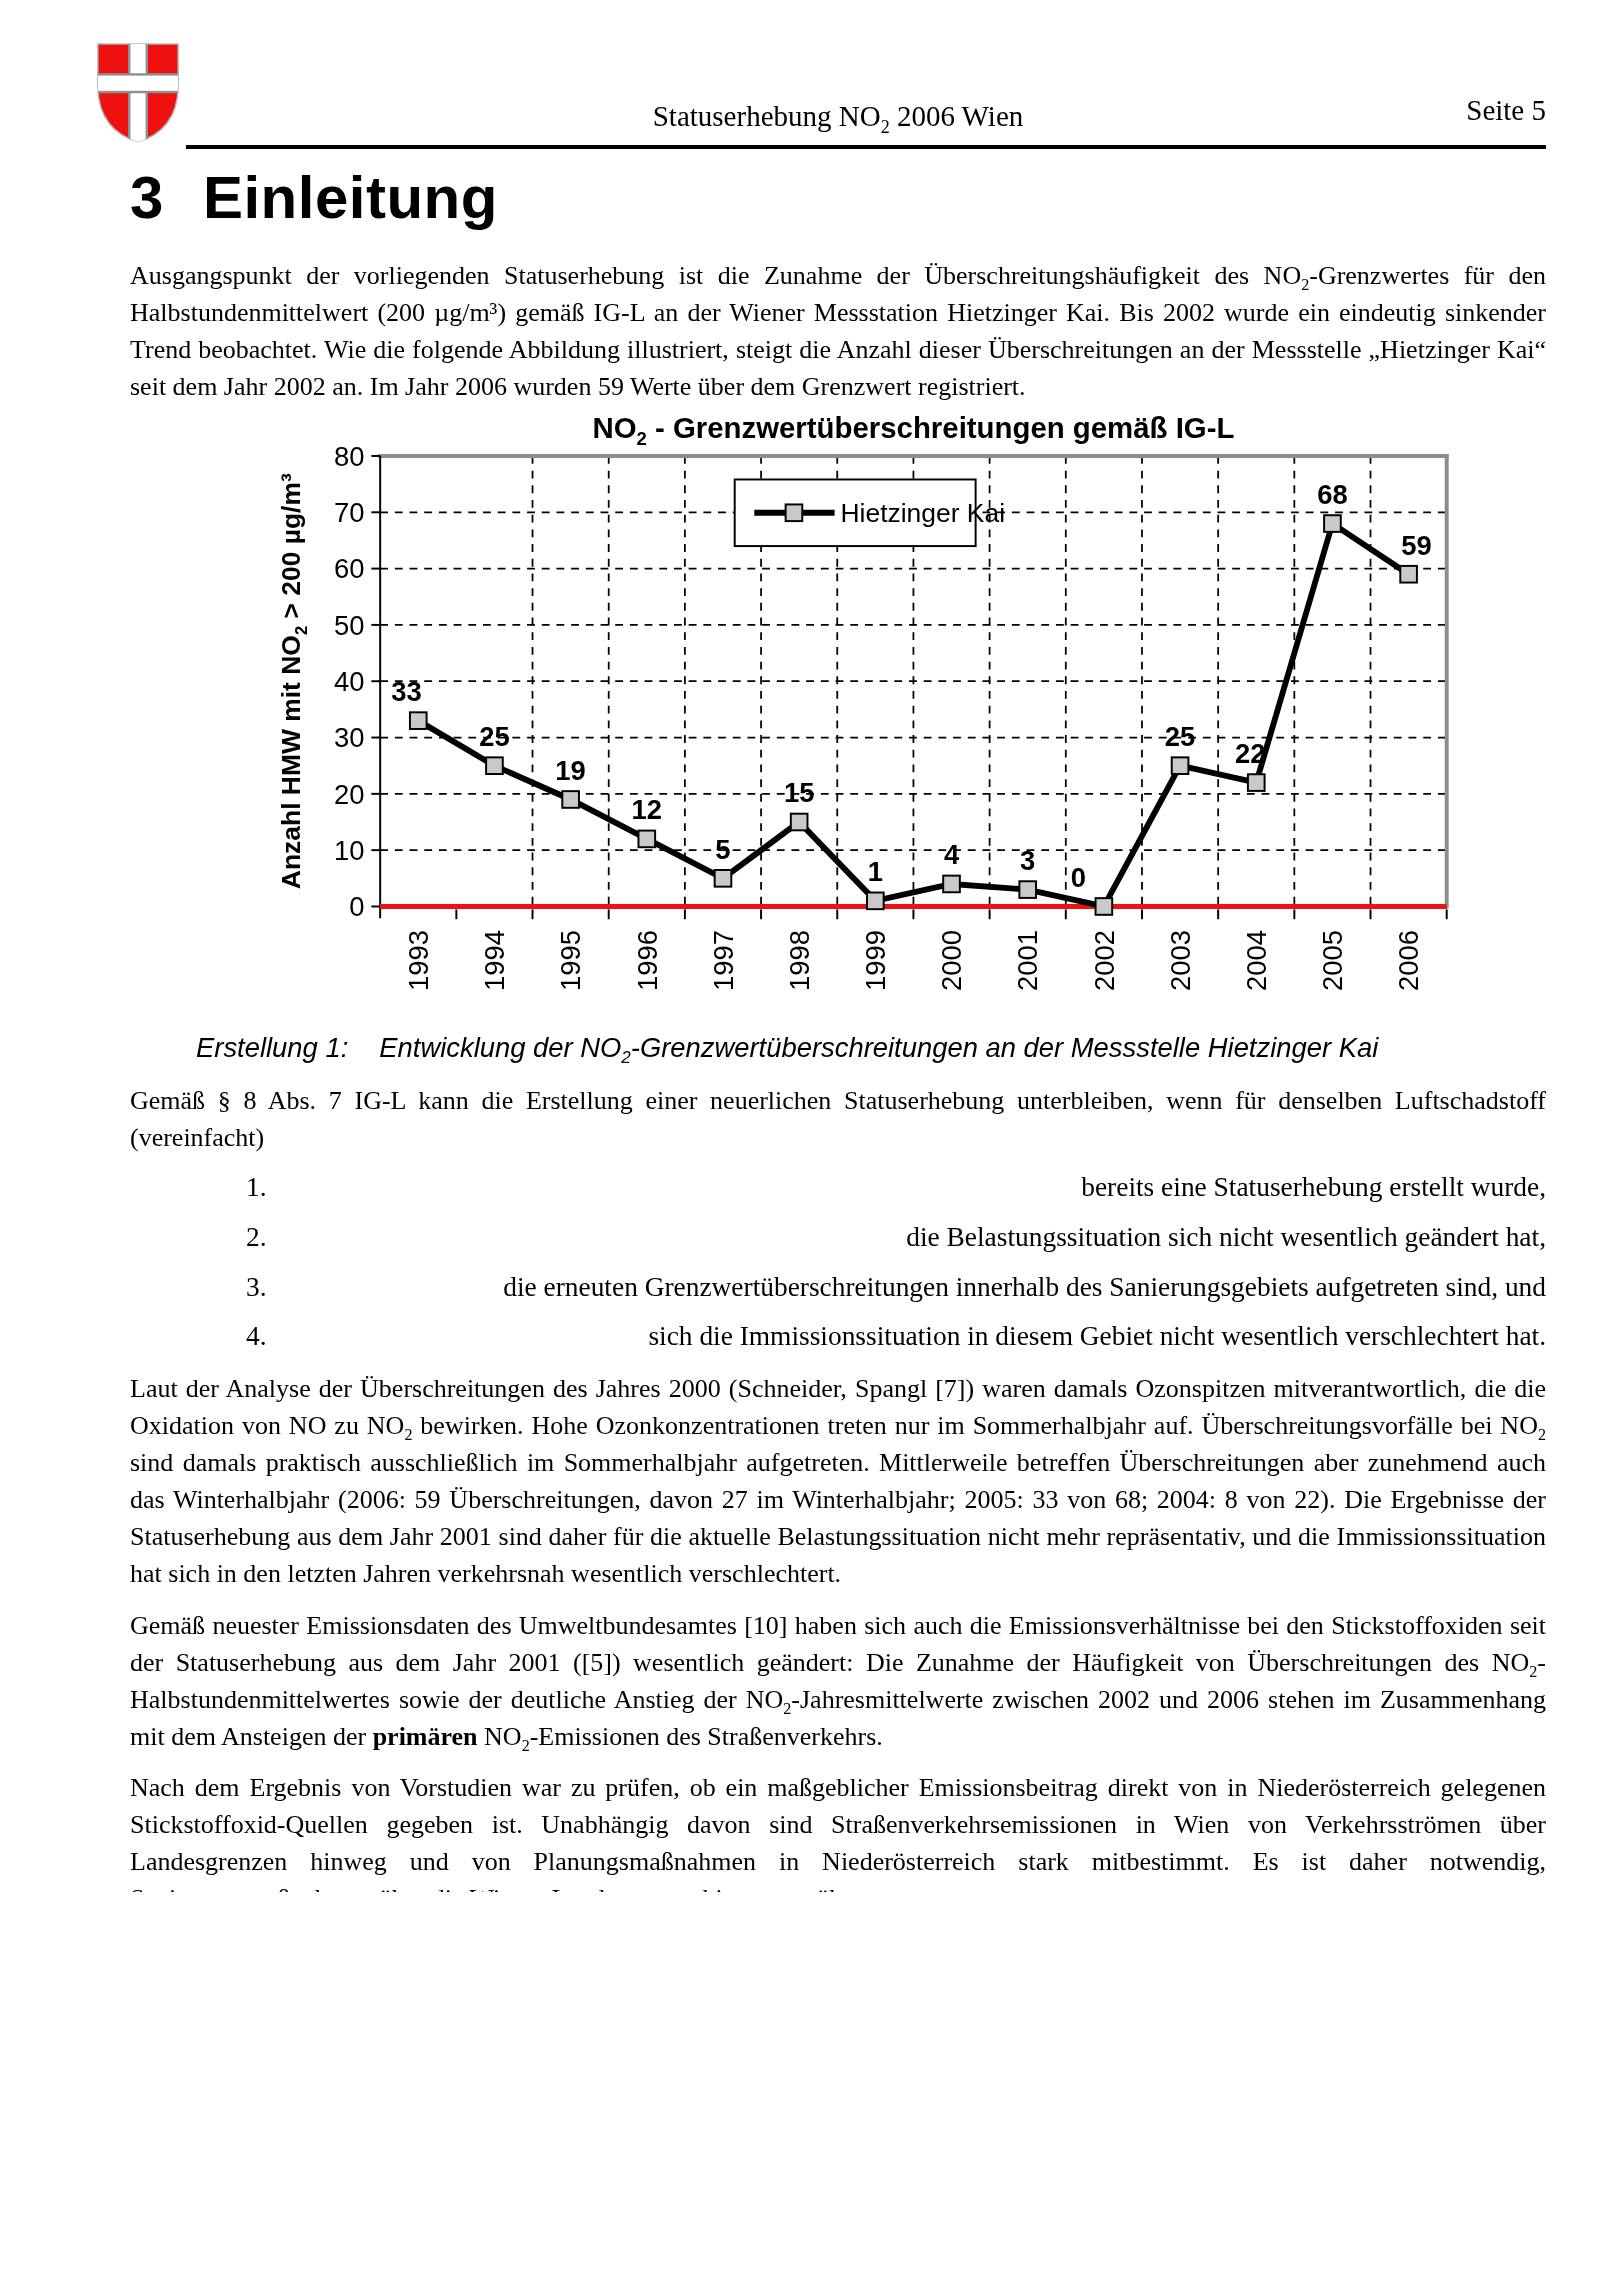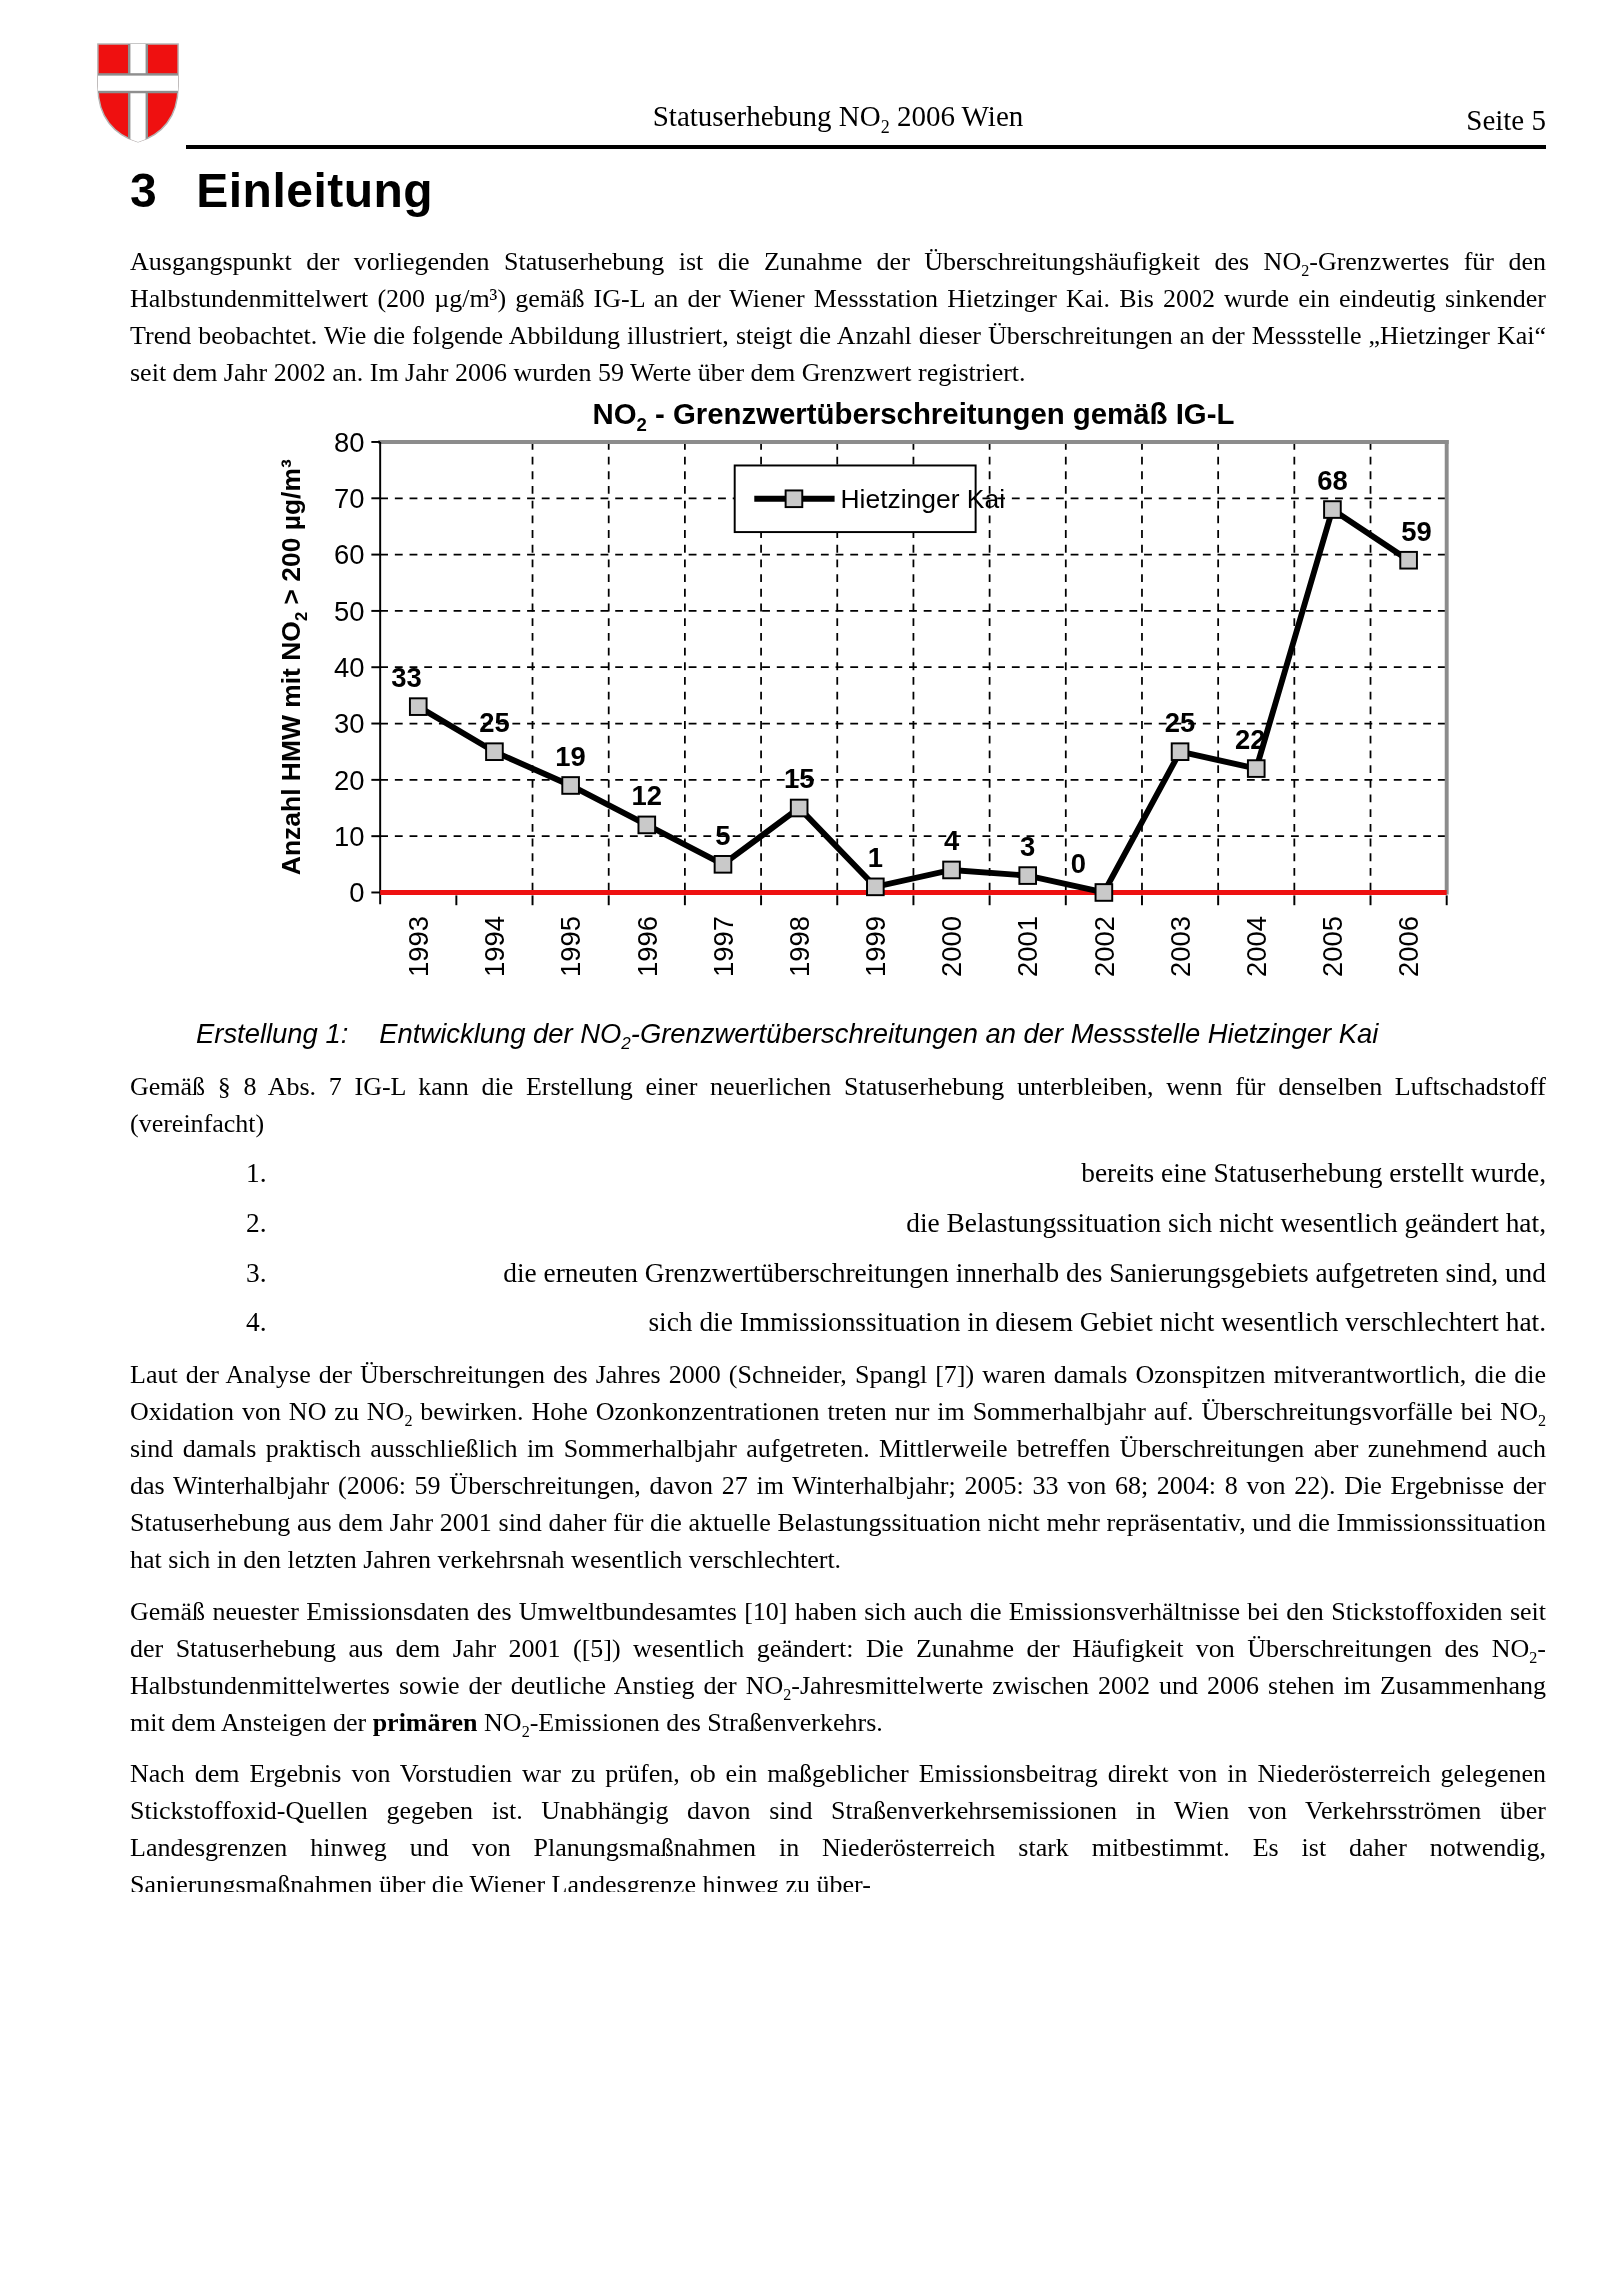--- a/index.html
+++ b/index.html
@@ -12,29 +12,29 @@
     overflow:hidden;
   }
   .content{padding:0 74px 0 130px;}
   
   .header-row{
     position:relative;height:143px;
     display:flex;align-items:flex-end;justify-content:center;
     font-size:29px;
   }
   .header-title{padding-bottom:9.8px;}
-  .page-number{position:absolute;right:0;bottom:6px;}
+  .page-number{position:absolute;right:0;bottom:16px;}
   .logo{position:absolute;left:93px;top:41px;}
   .rule{position:absolute;left:186px;width:1360px;background:#000;}
   .rule.header{top:145px;height:3.9px;}
   .rule.footer{top:2207px;height:4.9px;}
   
   h1{
     font-family:"Liberation Sans","DejaVu Sans",sans-serif;
-    font-size:48px;margin:19.6px 0 25.5px 0;letter-spacing:0.5px;
+    font-size:60px;margin:19.6px 0 25.5px 0;letter-spacing:0.5px;
   }
   h1 .h-num{margin-right:39px;}
   
   p{
     font-size:26px;line-height:37px;margin:14.7px 0 0 0;
     text-align:justify;
   }
   sub{font-size:0.62em;line-height:0;}
   ol.criteria{
     margin:13.7px 0 5.9px 0;padding:0 0 0 116px;

